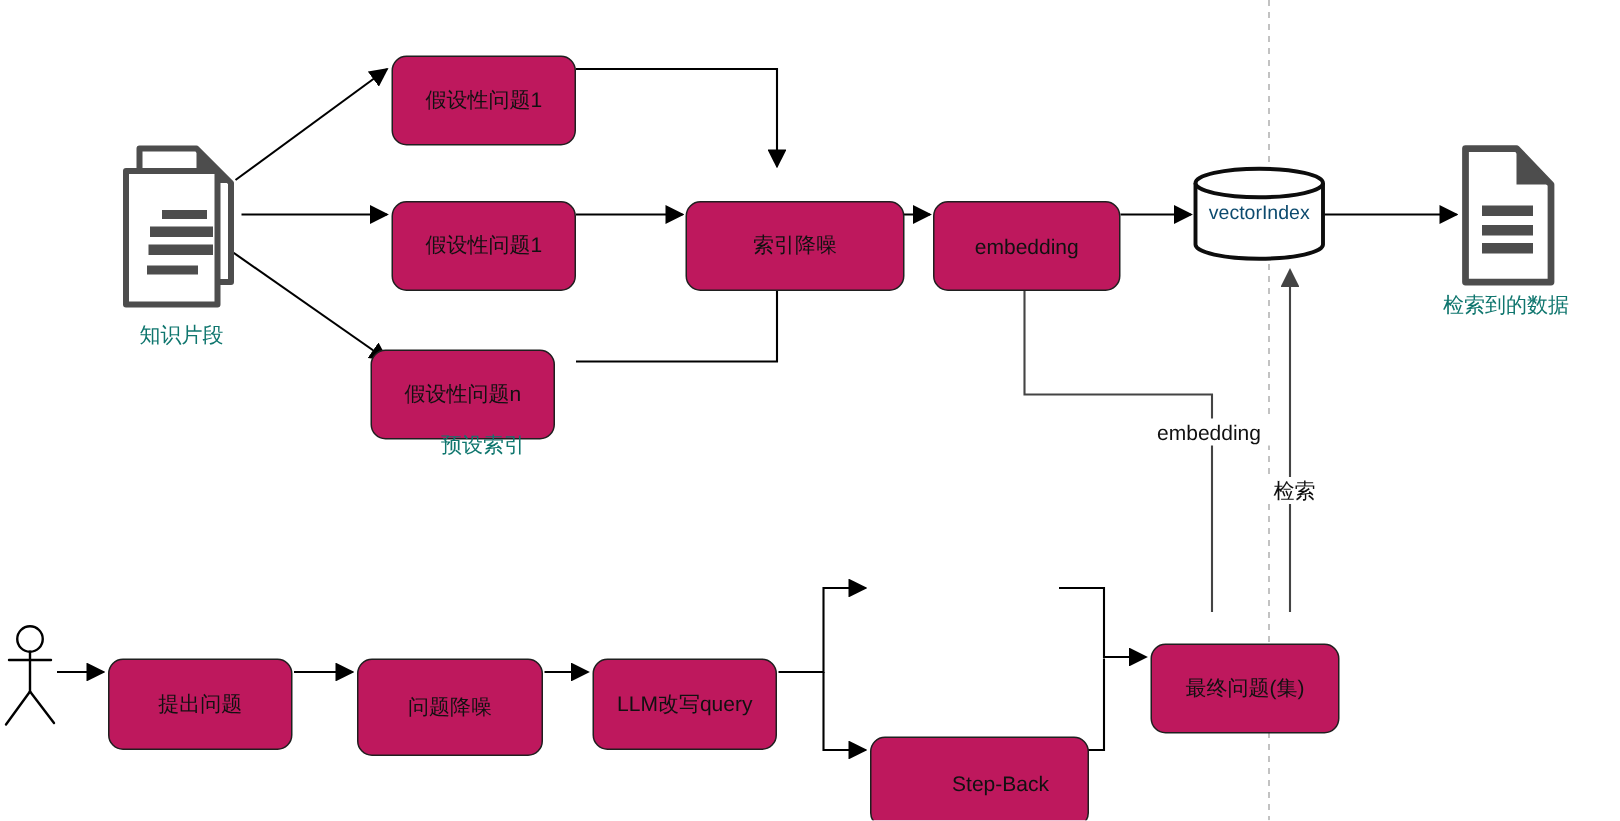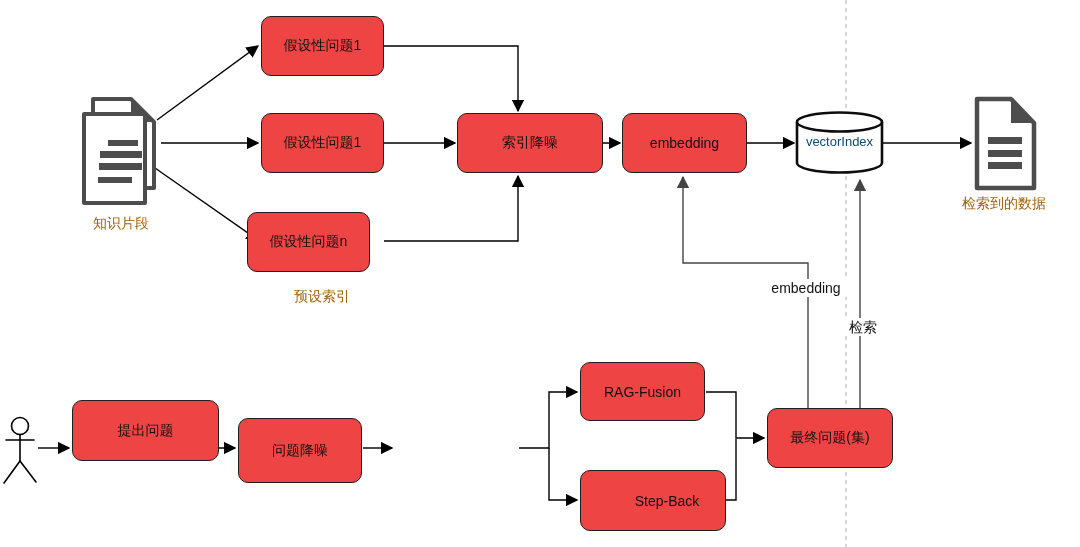--- a/index.html
+++ b/index.html
@@ -2,27 +2,27 @@
 <html><head>
 <meta charset="utf-8">
 <style>
   html,body{margin:0;padding:0;background:#ffffff;}
   .stage{
     position:relative;width:1080px;height:547px;background:#ffffff;overflow:hidden;
     font-family:"Liberation Sans","DejaVu Sans",sans-serif;color:#111111;
   }
   .layer{position:absolute;left:0;top:0;}
   .node{
-    position:absolute;box-sizing:border-box;background:#ef4444;
+    position:absolute;box-sizing:border-box;background:#be185d;
     border:1.5px solid #1f1f1f;border-radius:10px;
     display:flex;align-items:center;justify-content:center;
-    font-size:14px;color:#111111;white-space:nowrap;
+    font-size:14px;color:#111111;white-space:nowrap;margin-top:21px;
   }
   .caption{
-    position:absolute;font-size:14px;color:#a16207;text-align:center;white-space:nowrap;
+    position:absolute;font-size:14px;color:#0f766e;text-align:center;white-space:nowrap;
   }
   .edge-label{
     position:absolute;font-size:14px;color:#111111;text-align:center;
     background:#ffffff;white-space:nowrap;line-height:18px;
   }
   .cyl-label{
     position:absolute;font-size:13px;color:#0c4a6e;text-align:center;white-space:nowrap;
   }
 </style>
 </head>
@@ -105,26 +105,26 @@
   <div class="node" style="left:261px;top:16px;width:123px;height:60px;">假设性问题1</div>
 
   <div class="node" style="left:261px;top:113px;width:123px;height:60px;">假设性问题1</div>
 
   <div class="node" style="left:247px;top:212px;width:123px;height:60px;">假设性问题n</div>
 
   <div class="node" style="left:457px;top:113px;width:146px;height:60px;">索引降噪</div>
 
   <div class="node" style="left:622px;top:113px;width:125px;height:60px;">embedding</div>
 
-  <div class="node" style="left:72px;top:400px;width:147px;height:61px;">提出问题</div>
+  <div class="node" style="left:72px;top:418px;width:123px;height:61px;">提出问题</div>
 
   <div class="node" style="left:238px;top:418px;width:124px;height:65px;">问题降噪</div>
 
+  <div class="node" style="left:395px;top:418px;width:123px;height:61px;">LLM改写query</div>
 
-  <div class="node" style="left:580px;top:362px;width:125px;height:59px;">RAG-Fusion</div>
 
   <div class="node" style="left:580px;top:470px;width:146px;height:61px;padding-left:28px;">Step-Back</div>
 
   <div class="node" style="left:767px;top:408px;width:126px;height:60px;">最终问题(集)</div>
 
   <div class="cyl-label" style="left:797px;top:134px;width:85px;">vectorIndex</div>
 
   <div class="caption" style="left:61px;top:215px;width:120px;">知识片段</div>
 
   <div class="caption" style="left:262px;top:288px;width:120px;">预设索引</div>

